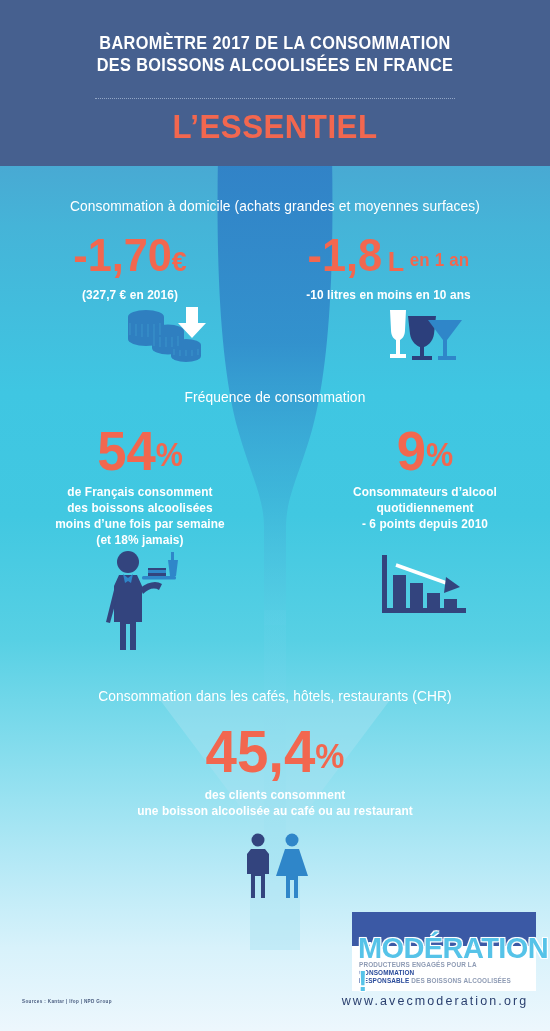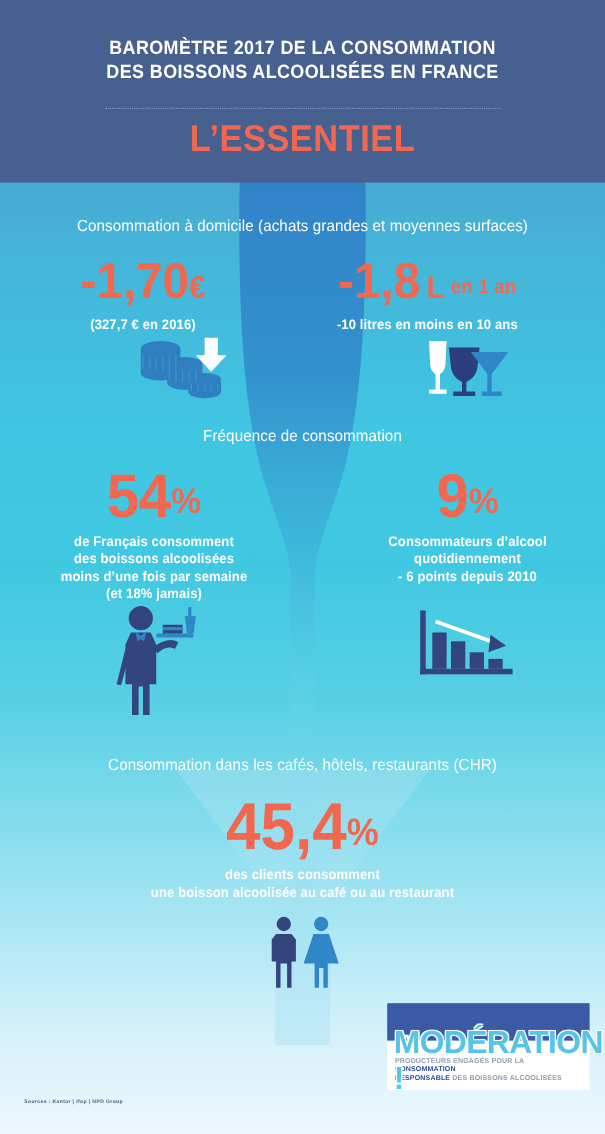--- a/index.html
+++ b/index.html
@@ -286,15 +286,16 @@
   <div class="logo">
     <div class="logo-band">
       <span class="logo-avec">Avec</span>
     </div>
     <div class="logo-tag">
       <span>PRODUCTEURS ENGAGÉS POUR LA </span><b>CONSOMMATION</b><br><b>RESPONSABLE</b><span> DES BOISSONS ALCOOLISÉES</span>
     </div>
     <span class="logo-mod">MODÉRATION !</span>
   </div>
 
+  <div class="site">www.avecmoderation.org</div>
   <div class="sources">Sources : Kantar | Ifop | NPD Group</div>
 
 </div>
 
 </body></html>

